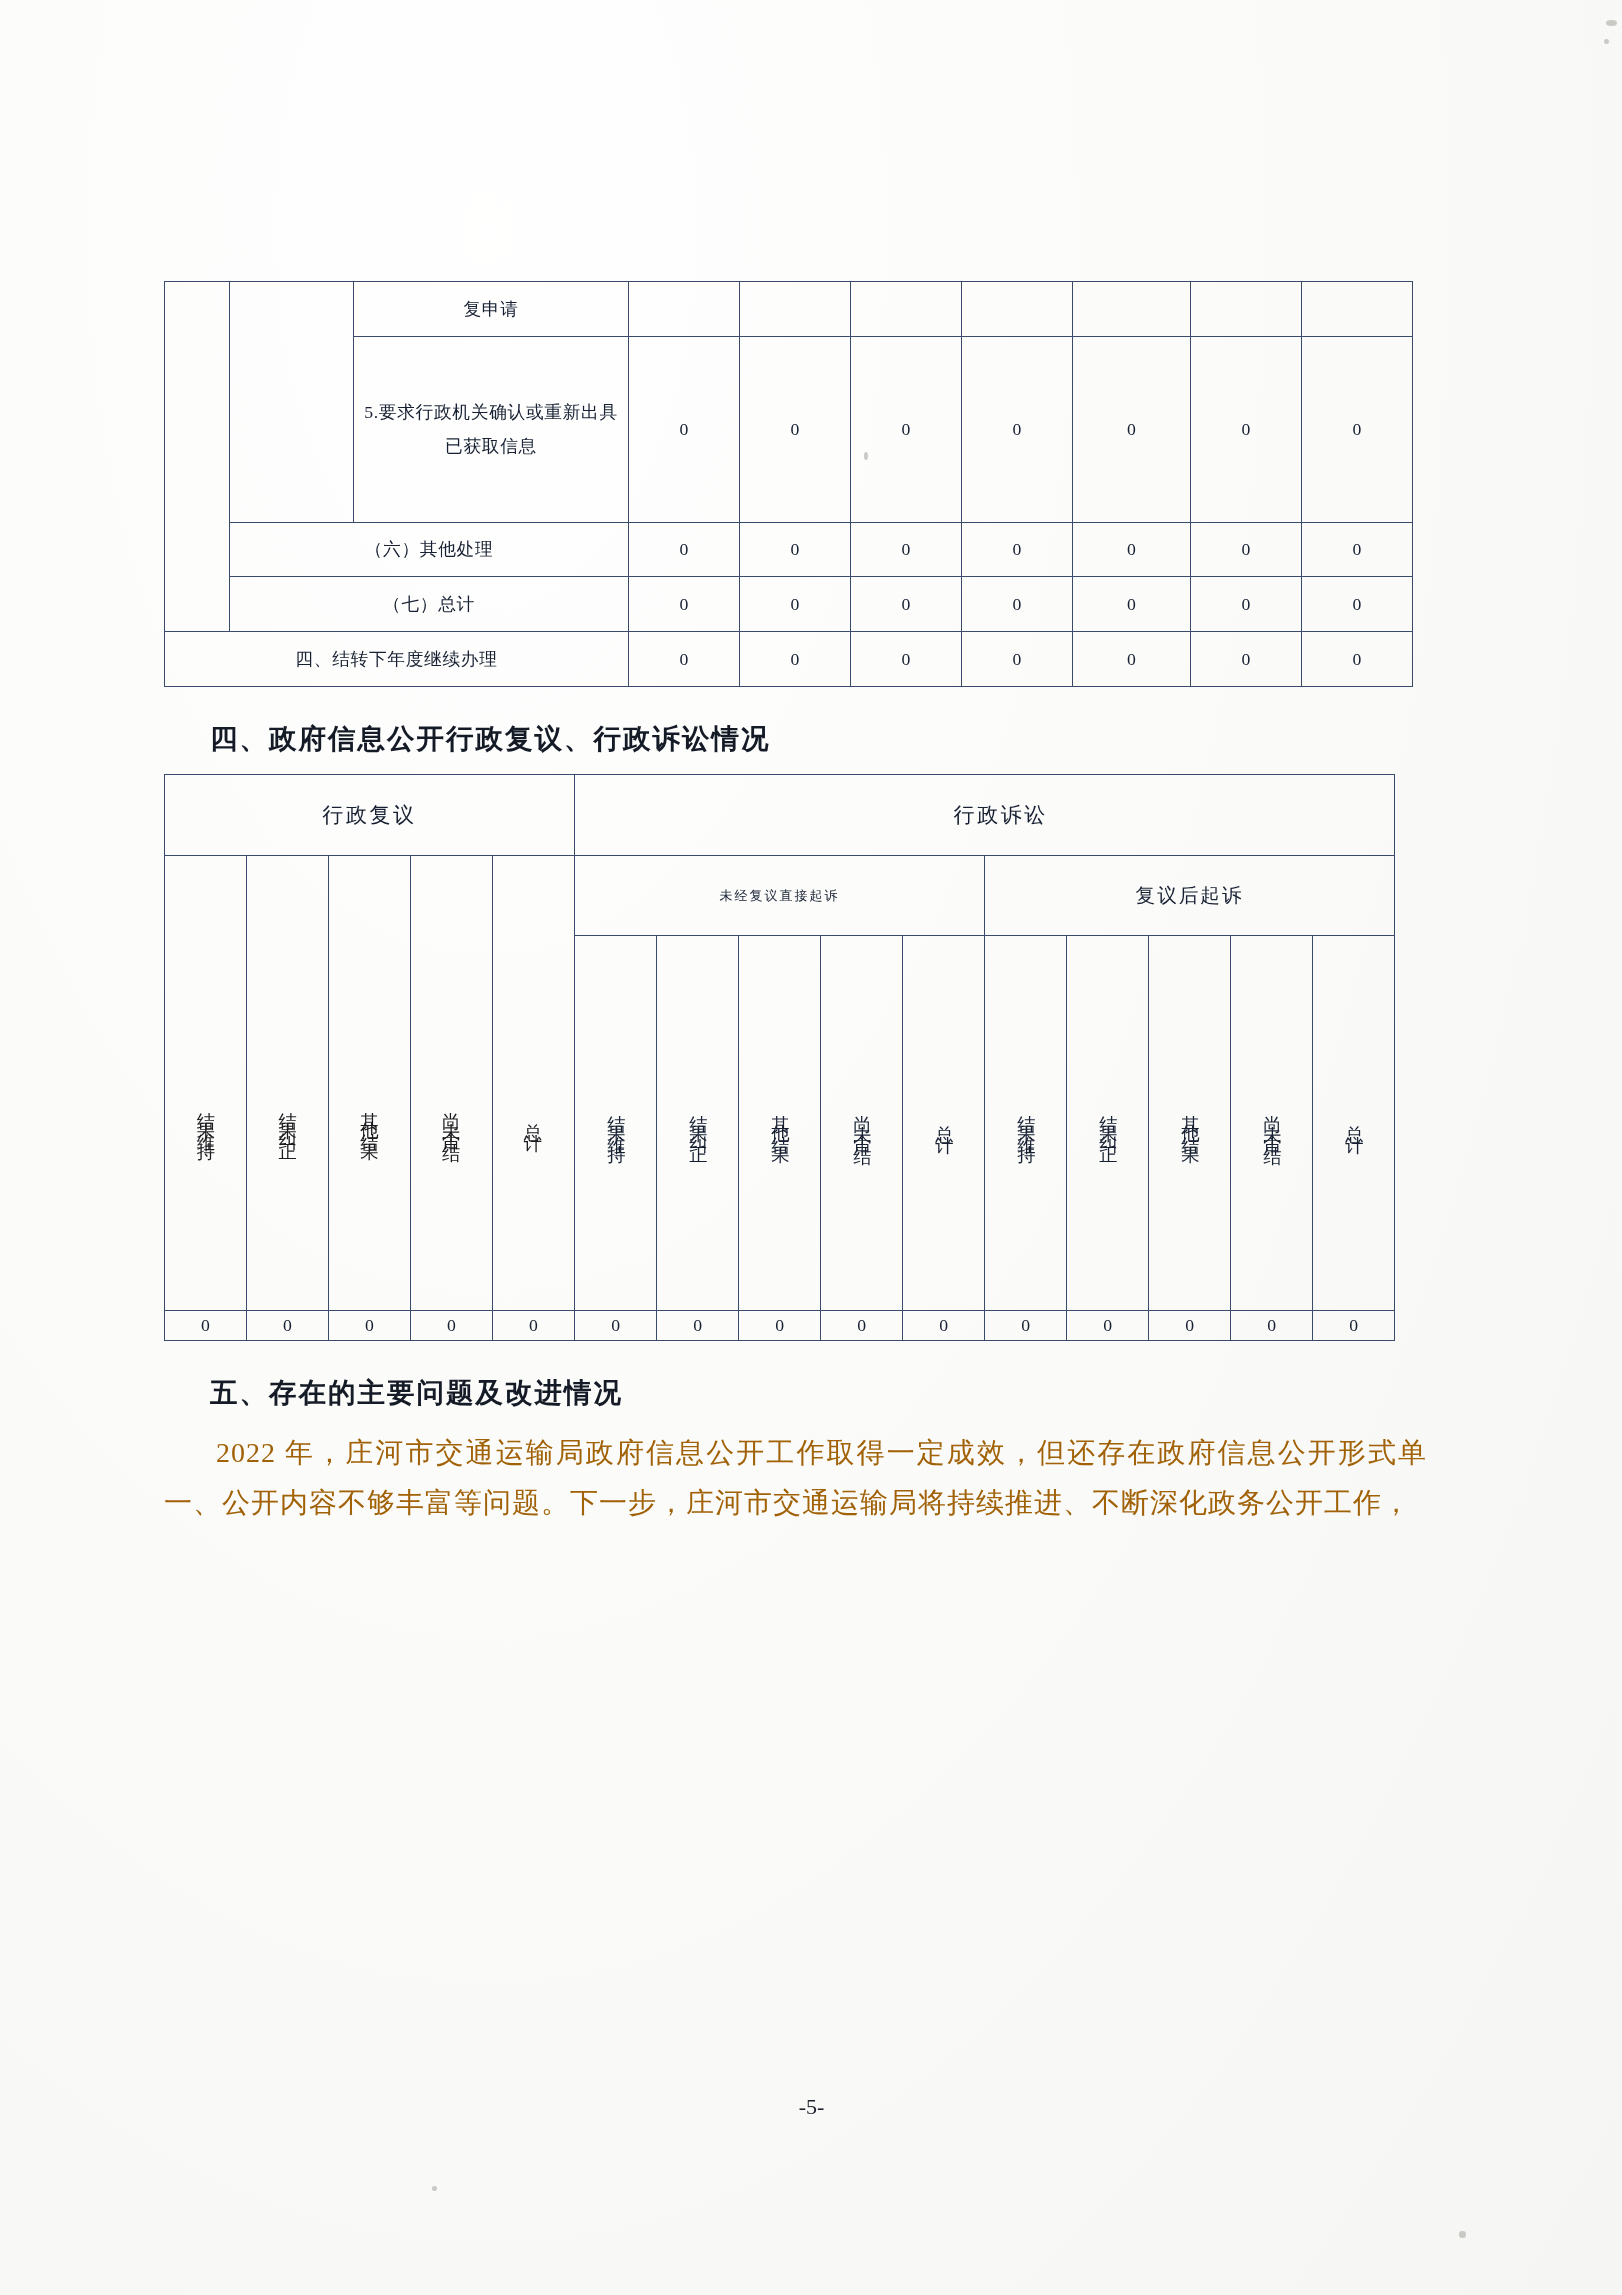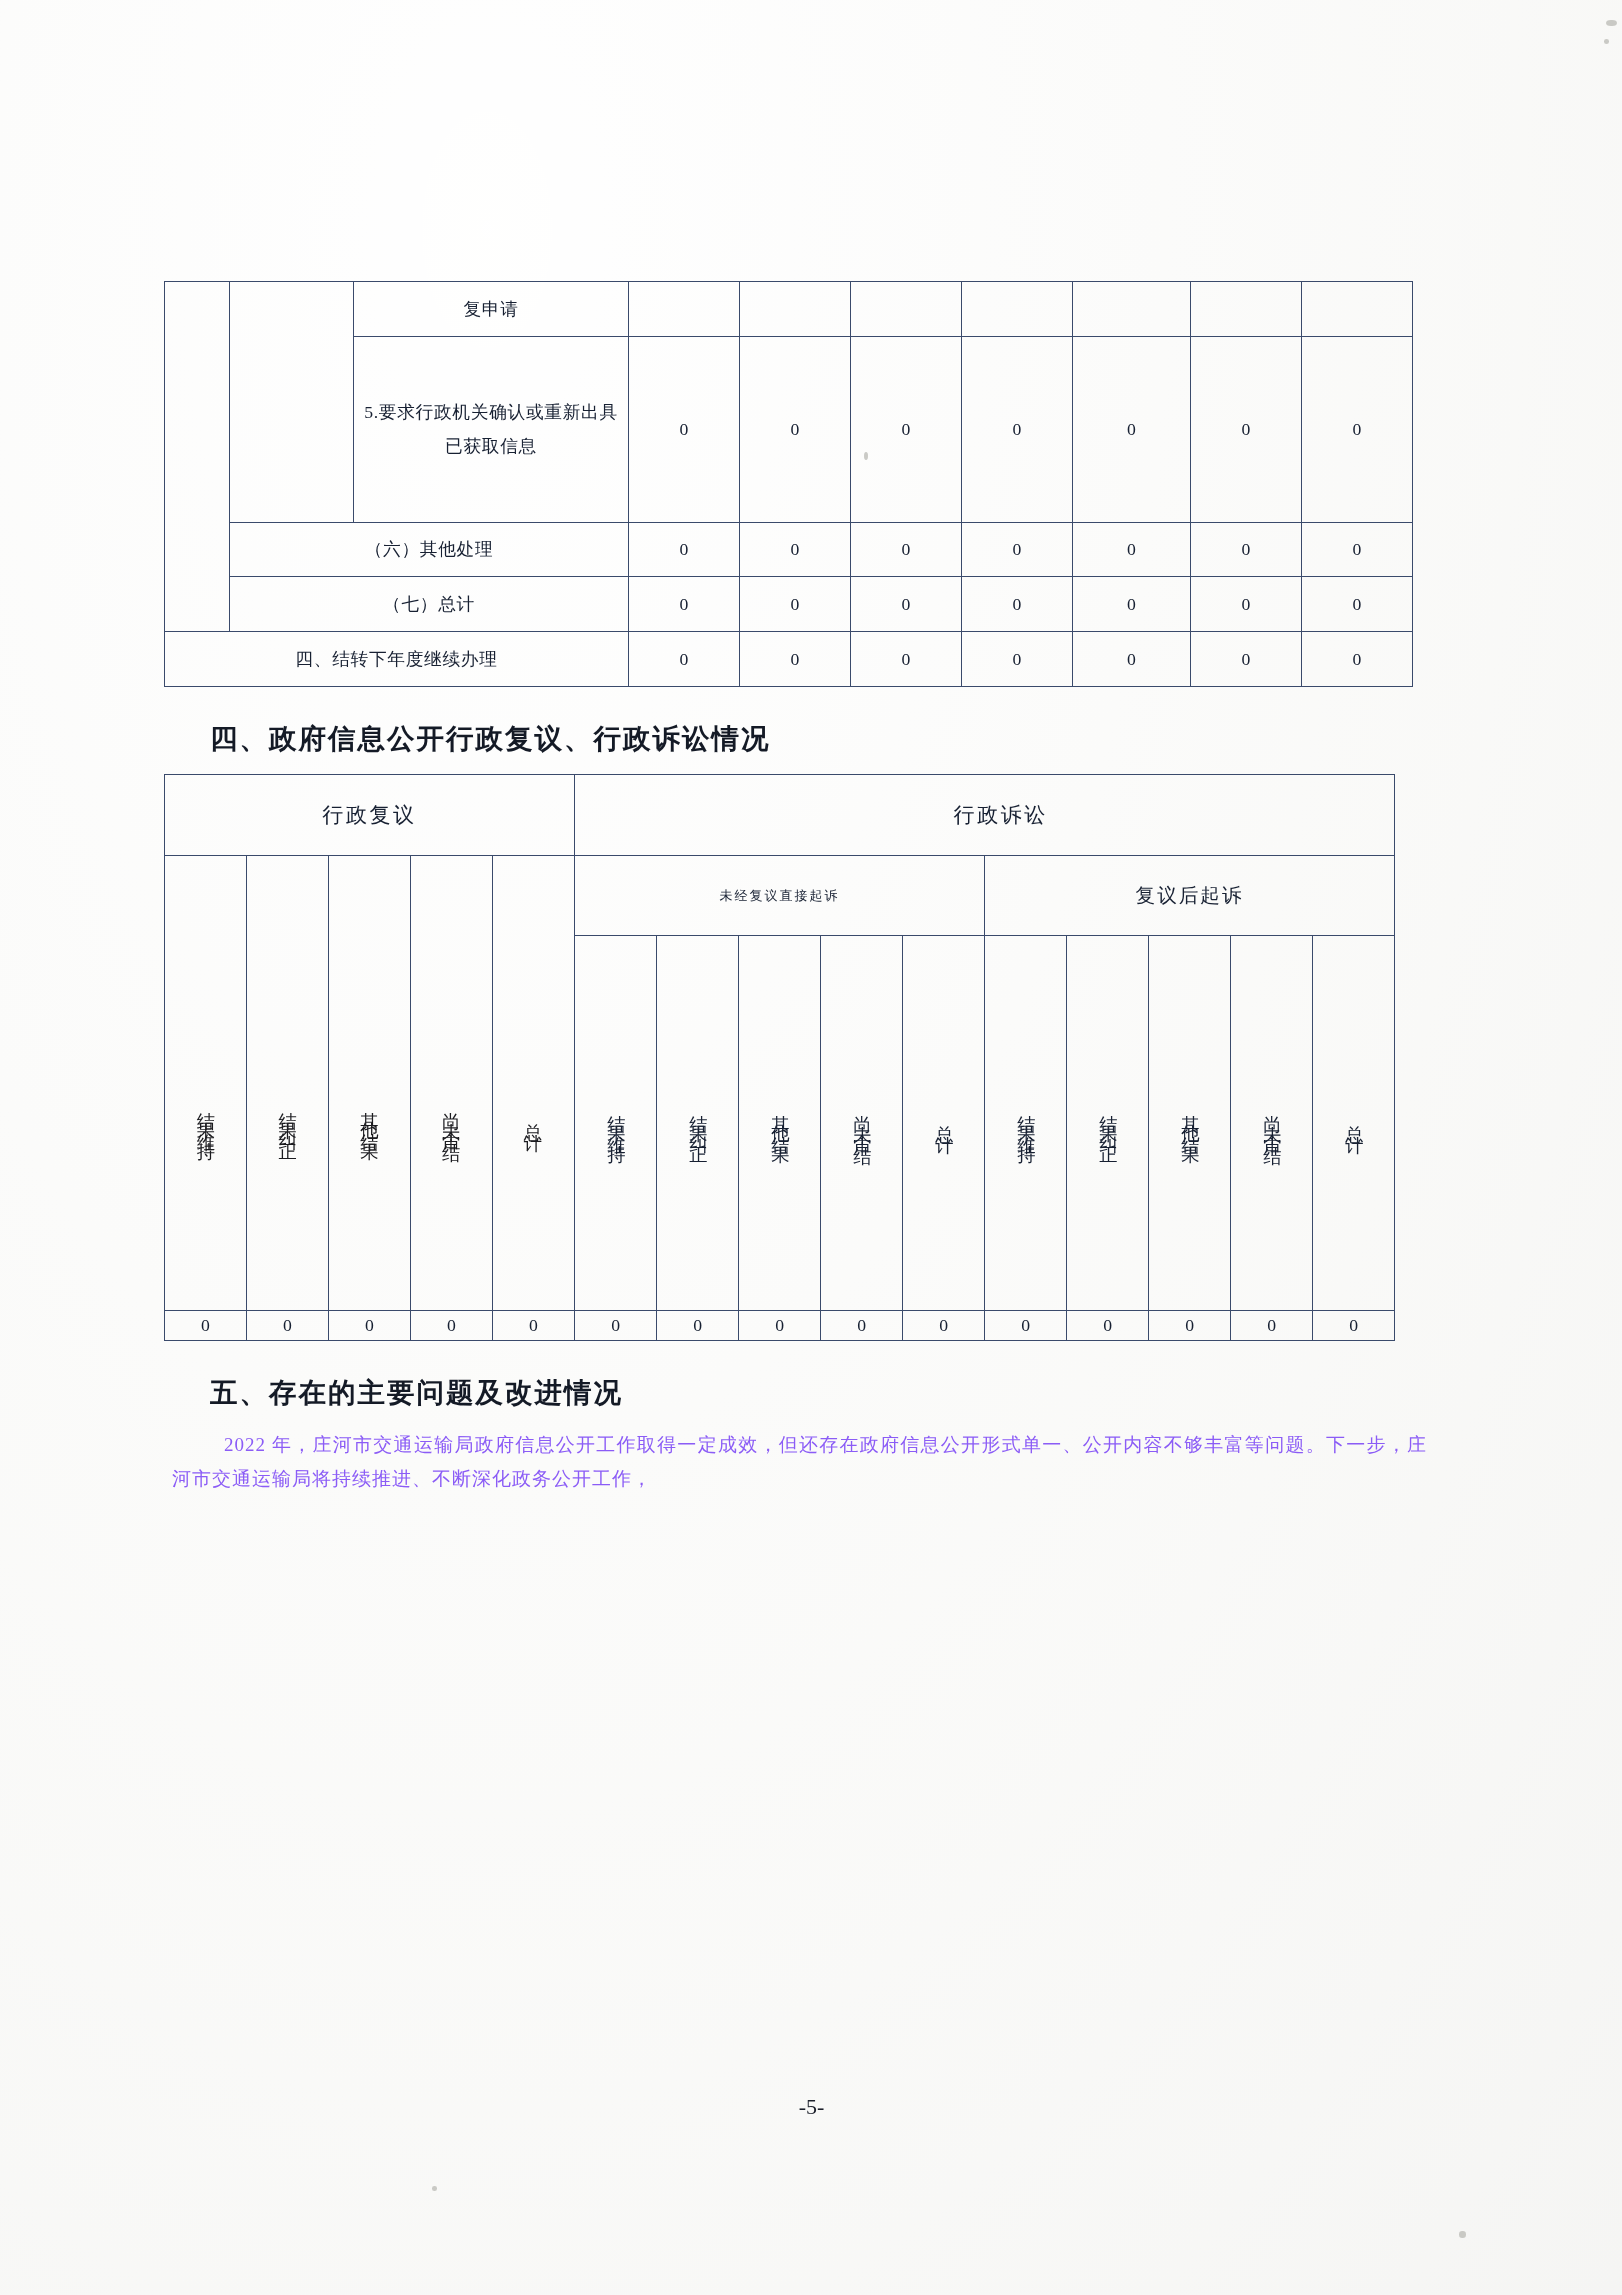--- a/index.html
+++ b/index.html
@@ -79,27 +79,27 @@
   h2.sec-head {
     font-family: "DejaVu Sans", sans-serif;
     font-weight: bold;
     font-size: 27.5px;
     letter-spacing: 2px;
     margin: 34px 0 17px 46px;
     color: #141a26;
   }
 
   .para {
-    font-size: 19px;
+    font-size: 28px;
     line-height: 1.78;
     letter-spacing: 1px;
-    margin: 17px 0 0 8px;
+    margin: 17px 0 0 0;
     text-align: justify;
     text-indent: 52px;
-    color: #8b5cf6;
+    color: #a16207;
   }
 
   .pagenum {
     position: absolute;
     left: 0; right: 0;
     top: 2094px;
     text-align: center;
     font-size: 22px;
     color: #1b1f2a;
     font-family: "Liberation Serif", serif;

